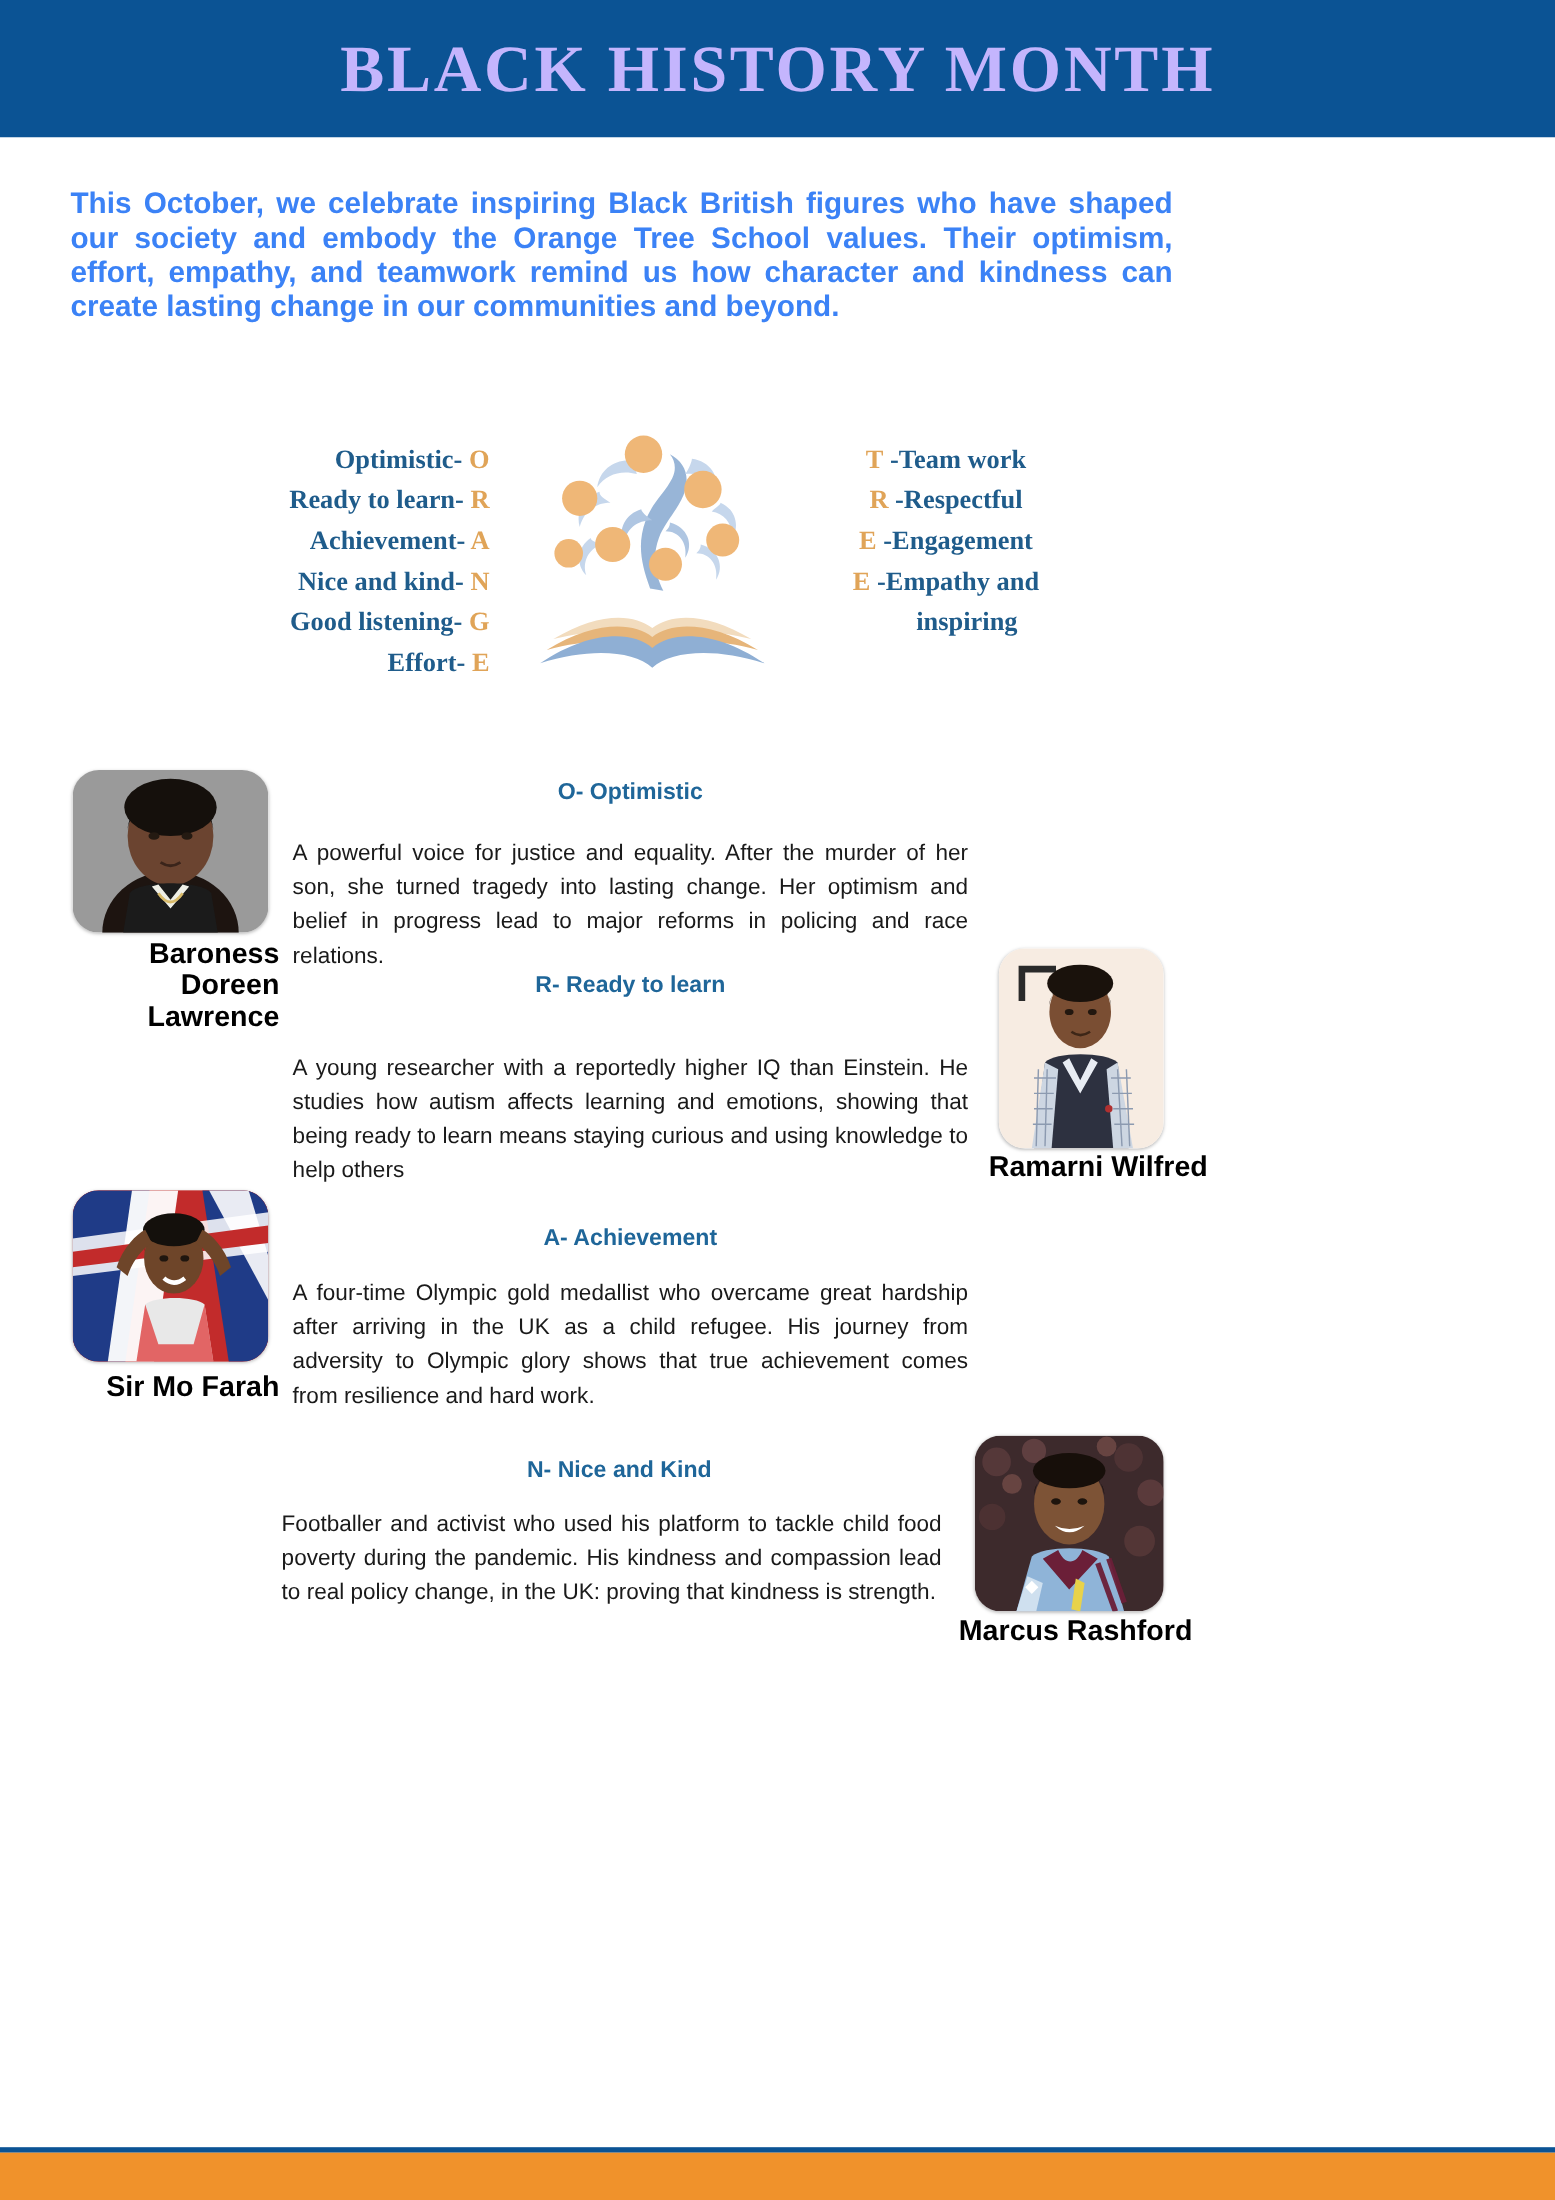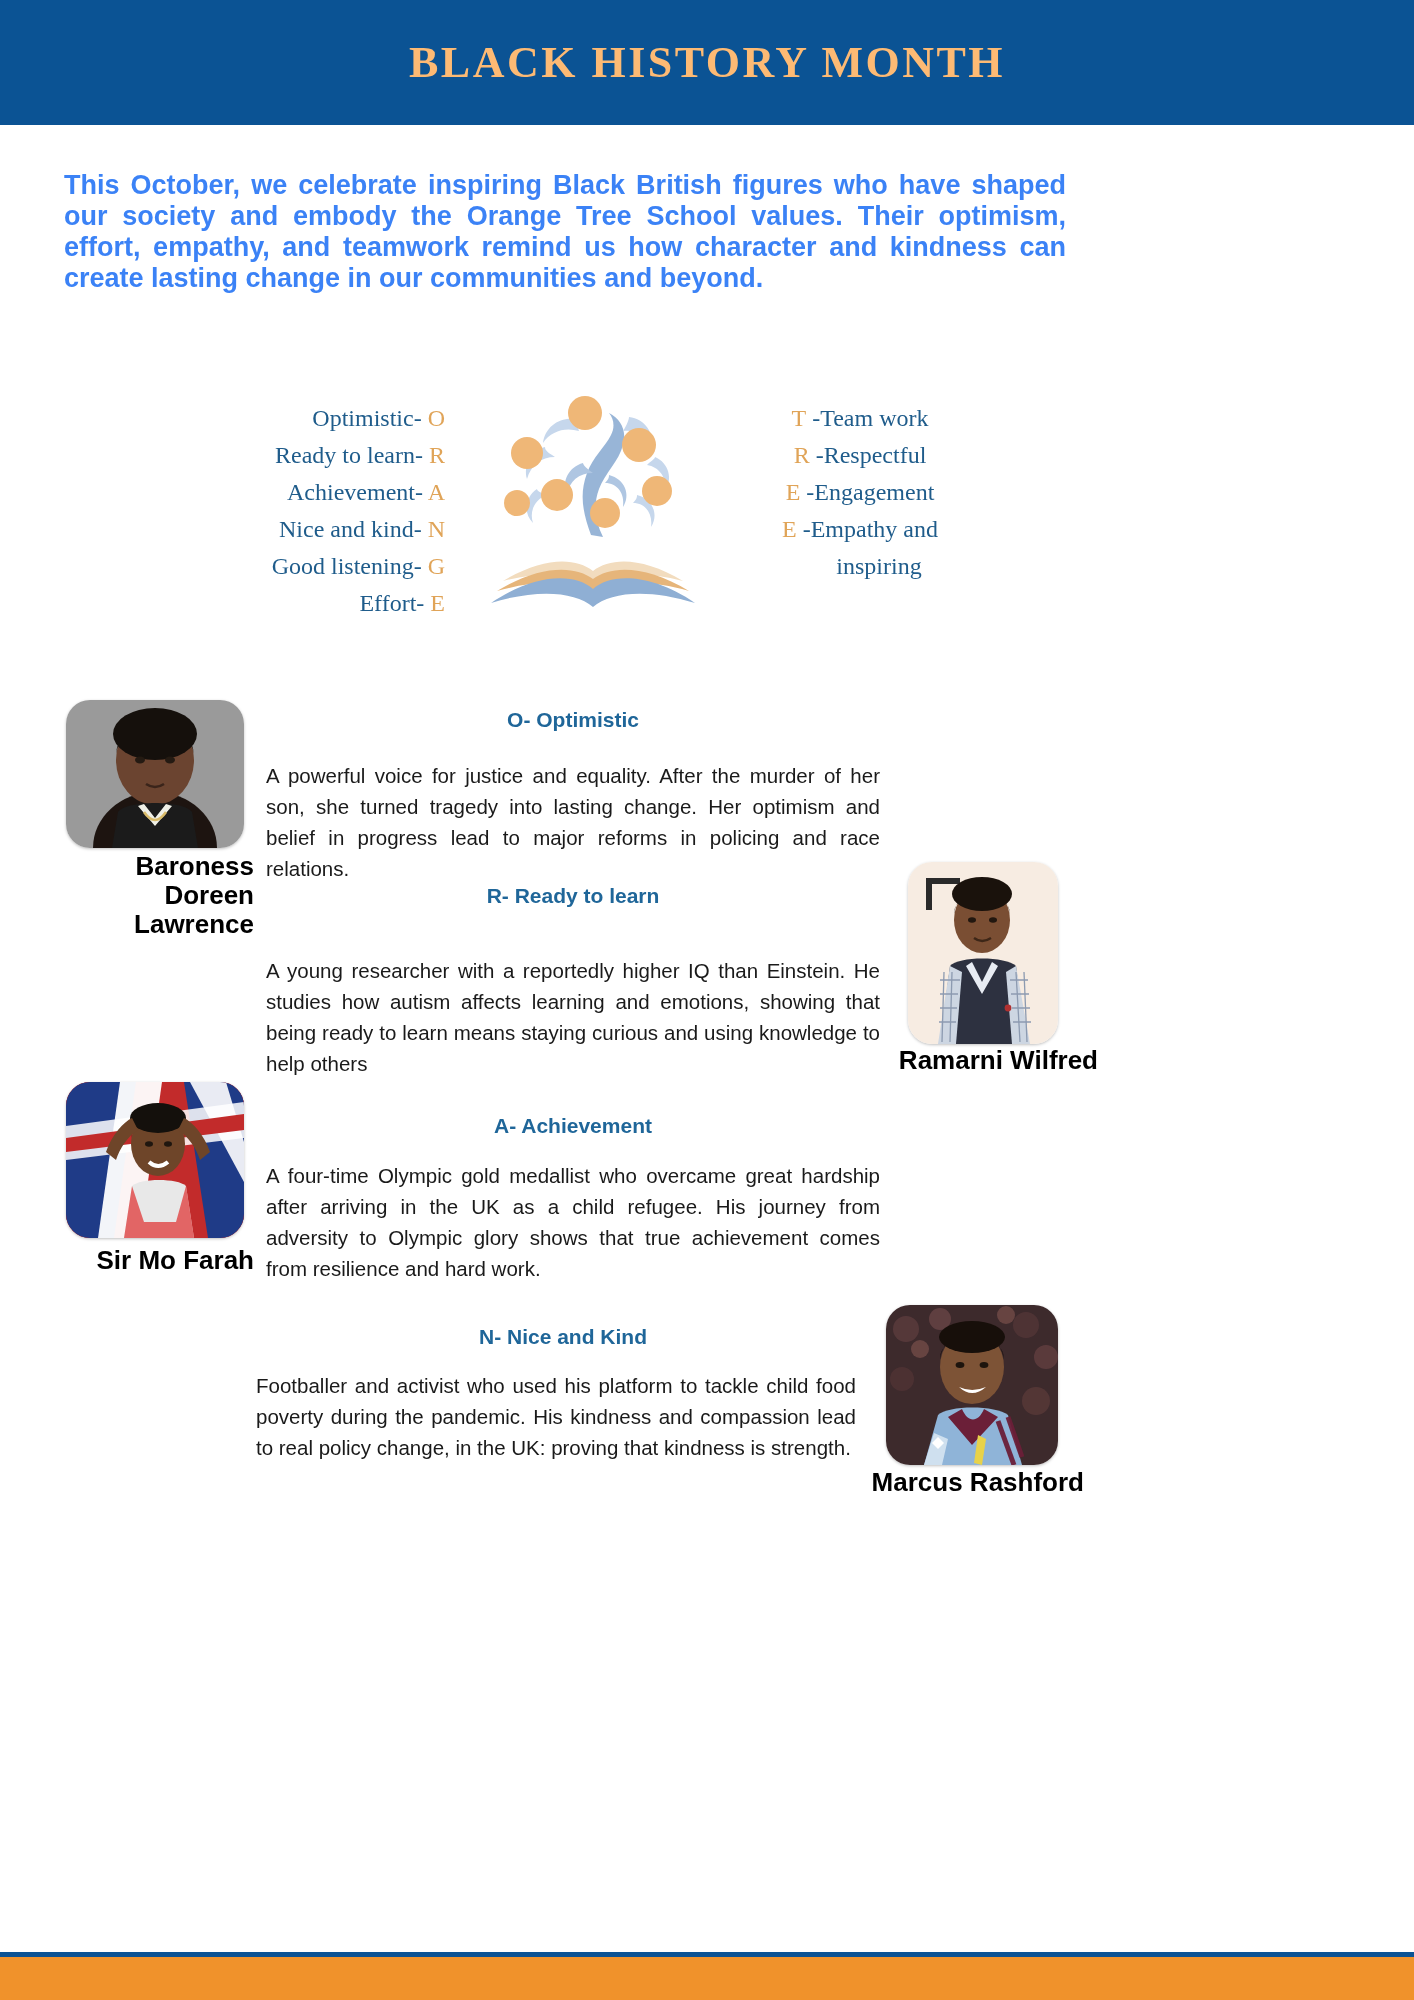--- a/index.html
+++ b/index.html
@@ -21,24 +21,24 @@
     left: 0; top: 0;
     width: 1414px;
     height: 125px;
     background: #0B5394;
     display: flex;
     align-items: center;
     justify-content: center;
   }
   .header-title {
     font-family: "Liberation Serif", serif;
-    font-size: 44px;
+    font-size: 60px;
     font-weight: bold;
     letter-spacing: 2.5px;
-    color: #fdba74;
+    color: #c4b5fd;
     text-align: center;
     line-height: 1;
   }
   .header-rule {
     position: absolute;
     left: 0; top: 125px;
     width: 1414px;
     height: 4px;
     background: #ffffff;
   }
@@ -62,21 +62,21 @@
     position: absolute;
     left: 0;
     top: 385px;
     width: 1414px;
     height: 235px;
   }
   .values-col {
     position: absolute;
     font-family: "Liberation Serif", serif;
     font-size: 24px;
-    font-weight: normal;
+    font-weight: bold;
     line-height: 37px;
   }
   .values-left {
     left: 150px;
     top: 15px;
     width: 295px;
     text-align: right;
   }
   .values-right {
     left: 695px;

